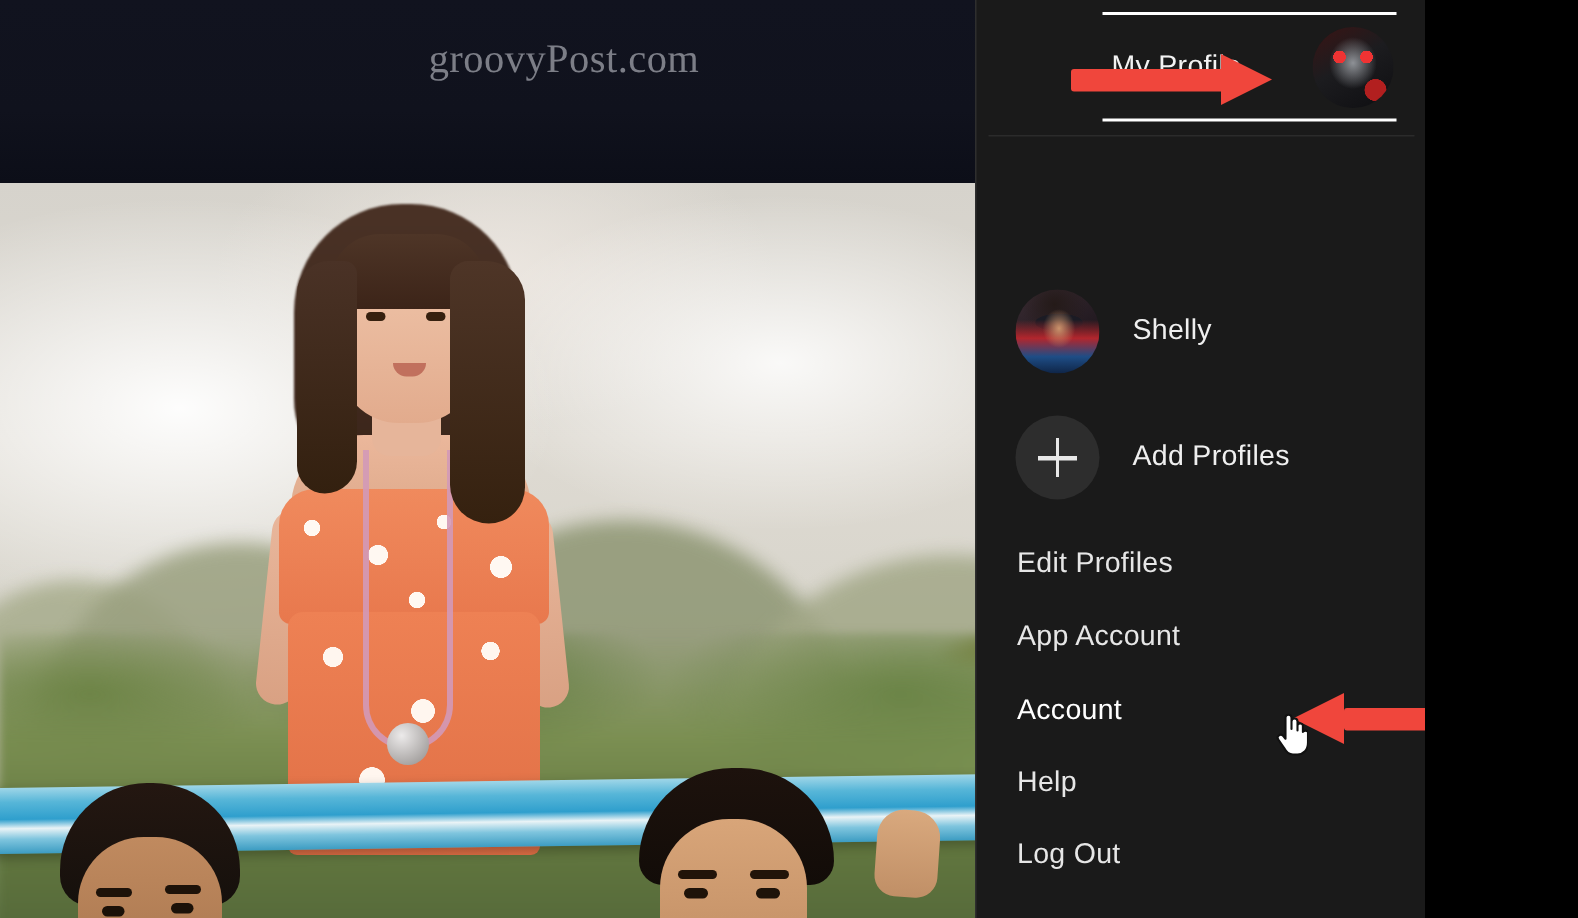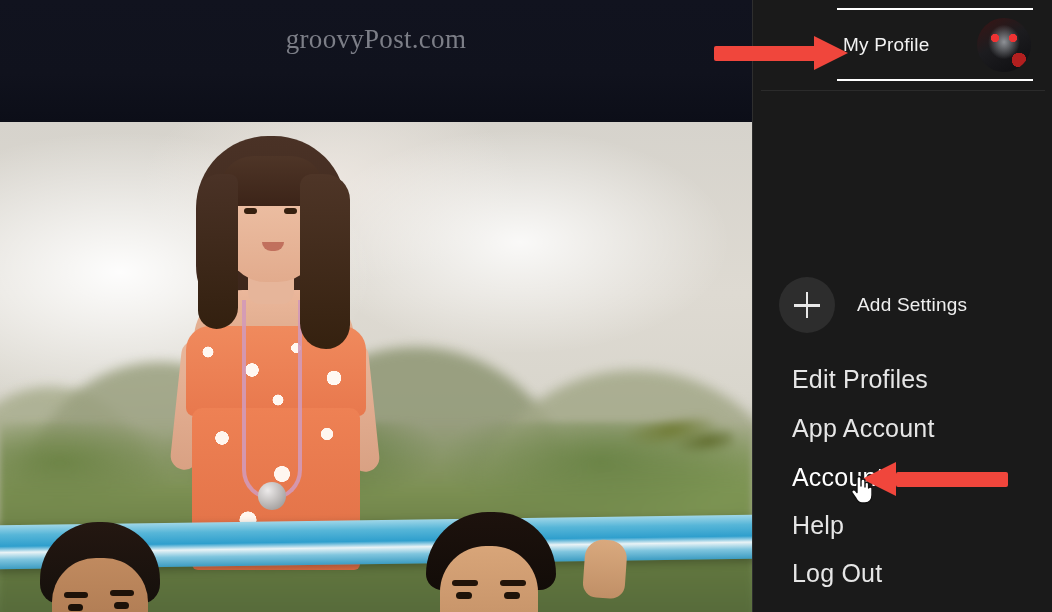--- a/index.html
+++ b/index.html
@@ -4,21 +4,21 @@
 <style>
   * { box-sizing: border-box; margin: 0; padding: 0; }
   html, body {
     width: 1052px; height: 612px;
     background: #000;
     font-family: "Liberation Sans", sans-serif;
     overflow: hidden;
   }
   #screen {
     position: relative;
-    width: 1052px; height: 612px;
+    width: 950px; height: 612px;
     background: #4c1d95;
     overflow: hidden;
   }
   .bg-header {
     position: absolute; left: 0; top: 0;
     width: 752px; height: 122px;
     background: linear-gradient(180deg,#11131f 0%, #10121d 60%, #0c0e18 100%);
   }
   .watermark {
     position: absolute;
@@ -287,23 +287,22 @@
   }
   .avatar-add::before { left: 15px; top: 27px; width: 26px; height: 2.5px; }
   .avatar-add::after  { left: 26.7px; top: 15px; width: 2.5px; height: 26px; }
 
   .pl-item .name {
     font-size: 19px; color: #efefef; letter-spacing: .2px;
   }
 
   .menu-item {
     position: absolute; left: 27px;
-    font-size: 25px; color: #e6e6e6; letter-spacing: .2px;
+    font-size: 19px; color: #e6e6e6; letter-spacing: .2px;
     white-space: nowrap;
-    margin-left: 12px;
   }
   .menu-item.hovered { color: #ffffff; font-weight: 400; }
 
   
   .arrow { position: absolute; }
   .arrow .shaft {
     position: absolute; background: #f0463c; height: 15px; border-radius: 2px;
   }
   .arrow .head {
     position: absolute; width: 0; height: 0;
@@ -401,24 +400,28 @@
   <div class="panel">
 
     <div class="profile-row">
       <span class="label">My Profile</span>
       <span class="avatar antman"></span>
     </div>
 
     <div class="divider"></div>
 
 
+    <div class="pl-item" style="top:193px">
+      <span class="avatar-sm avatar-shelly"></span>
+      <span class="name">Shelly</span>
+    </div>
 
     <div class="pl-item" style="top:277px">
       <span class="avatar-sm avatar-add"></span>
-      <span class="name">Add Settings</span>
+      <span class="name">Add Profiles</span>
     </div>
 
     <div class="menu-item" style="top:365px">Edit Profiles</div>
     <div class="menu-item" style="top:414px">App Account</div>
     <div class="menu-item hovered" style="top:463px">Account</div>
     <div class="menu-item" style="top:511px">Help</div>
     <div class="menu-item" style="top:559px">Log Out</div>
   </div>
 
   <div class="arrow" id="arrow-top">

